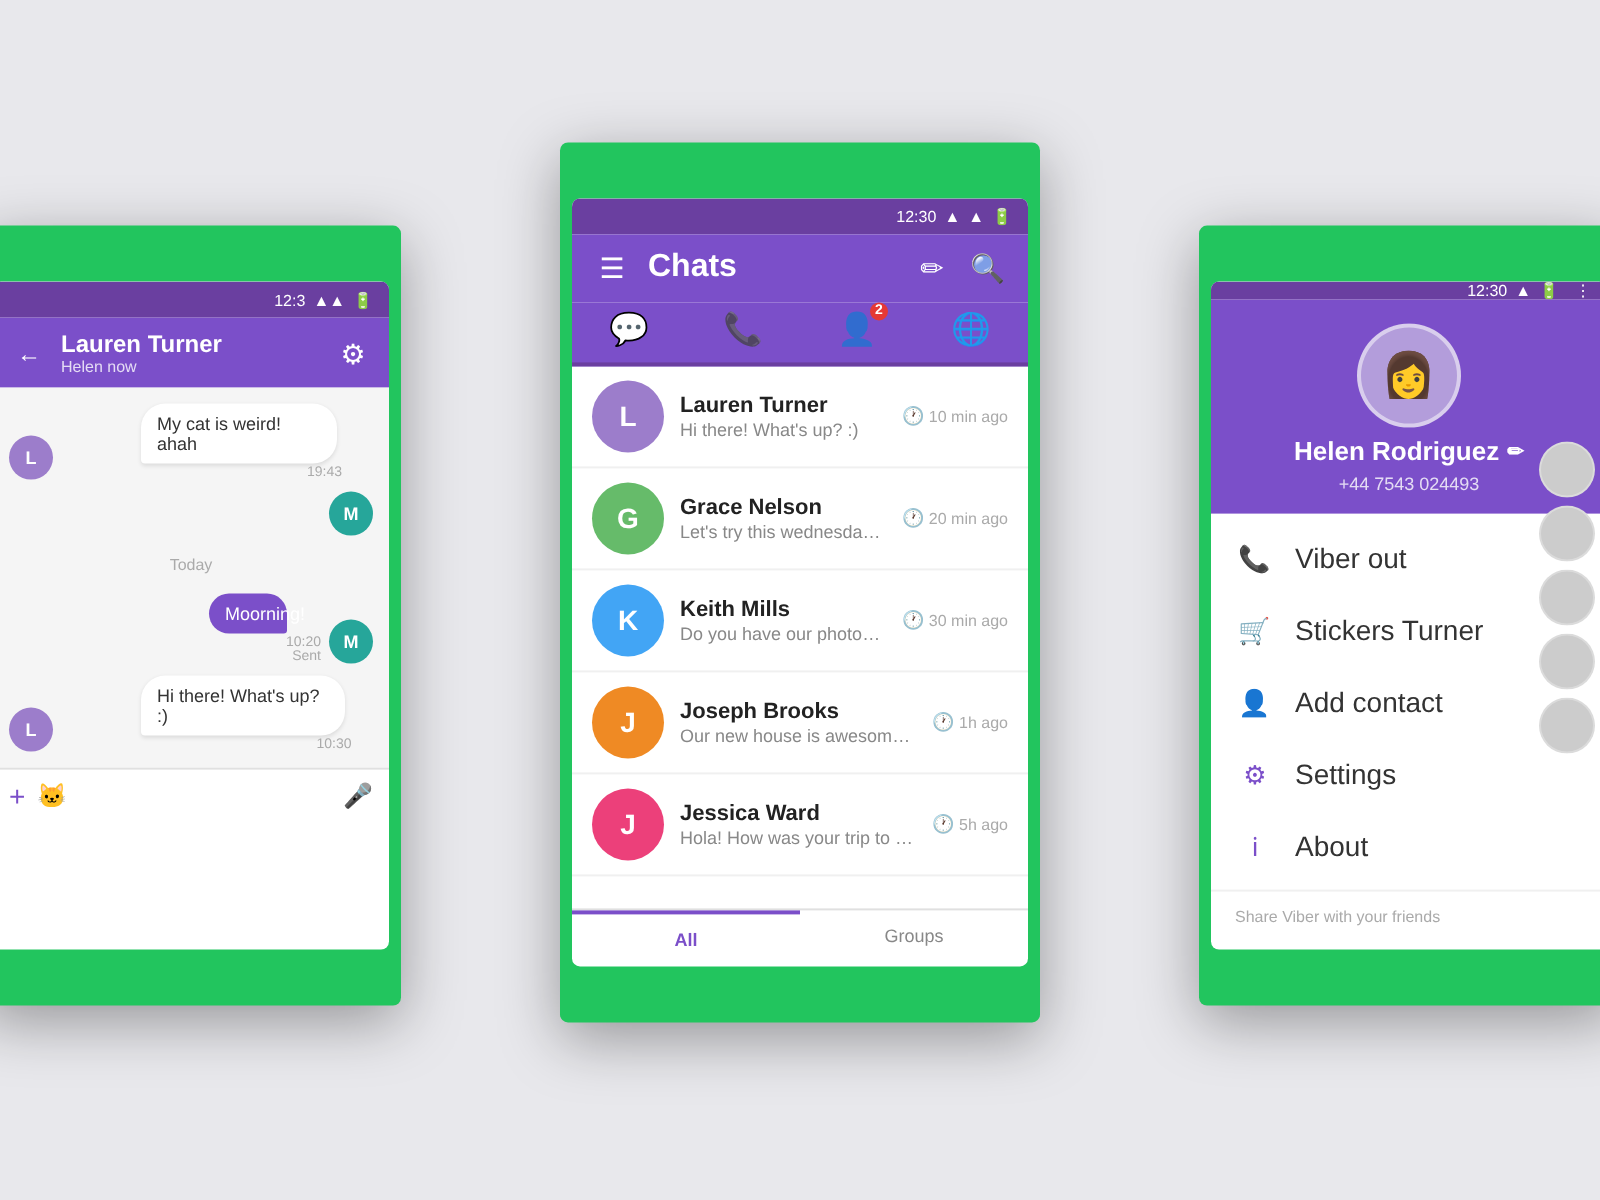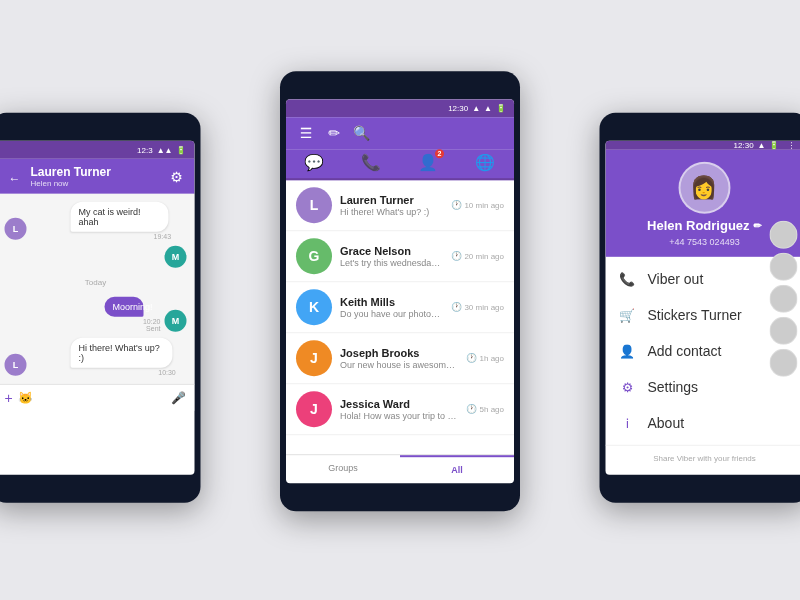--- a/index.html
+++ b/index.html
@@ -19,22 +19,22 @@
       width: 780px;
       height: 580px;
       display: flex;
       align-items: center;
       justify-content: center;
     }
 
     
     .phone {
       position: absolute;
-      background: #0f172a;
-      border-radius: 16px;
+      background: #22c55e;
+      border-radius: 4px;
       box-shadow: 0 8px 30px rgba(0,0,0,0.35);
       overflow: hidden;
     }
 
     
     .phone-center {
       width: 240px;
       height: 440px;
       z-index: 3;
       top: 50%;
@@ -358,21 +358,20 @@
       color: #333;
     }
     .share-section {
       padding: 8px 12px;
       border-top: 1px solid #f0f0f0;
     }
     .share-label {
       font-size: 8px;
       color: #aaa;
       margin-bottom: 24px;
-      text-align: center;
     }
     .share-icons {
       display: flex;
       gap: 8px;
     }
     .share-icon {
       width: 22px;
       height: 22px;
       border-radius: 50%;
       display: flex;
@@ -479,20 +478,21 @@
 
       <div class="status-bar">
         <span>12:30</span>
         <span>▲</span>
         <span>▲</span>
         <span>🔋</span>
       </div>
 
       <div class="app-header">
         <span class="icon-btn">☰</span>
+        <span class="app-header-title">Chats</span>
         <span class="icon-btn">✏</span>
         <span class="icon-btn">🔍</span>
       </div>
 
       <div class="tabs-row">
         <div class="tab-icon active">💬</div>
         <div class="tab-icon">📞</div>
         <div class="tab-icon" style="position:relative;">
           👤<span class="badge">2</span>
         </div>
@@ -556,22 +556,22 @@
             <div class="chat-preview">Hola! How was your trip to Dominican Republic? OMG So jealous!!</div>
           </div>
           <div class="chat-time">
             <span style="font-size:9px;">🕐</span>
             <span>5h ago</span>
           </div>
         </div>
       </div>
 
       <div class="bottom-tabs">
+        <div class="bottom-tab active">All</div>
         <div class="bottom-tab">Groups</div>
-        <div class="bottom-tab active">All</div>
       </div>
     </div>
   </div>
 
   <div class="phone phone-right">
     <div class="phone-screen" style="display:flex;flex-direction:column;">
 
       <div class="status-bar">
         <span>12:30</span>
         <span>▲</span>

